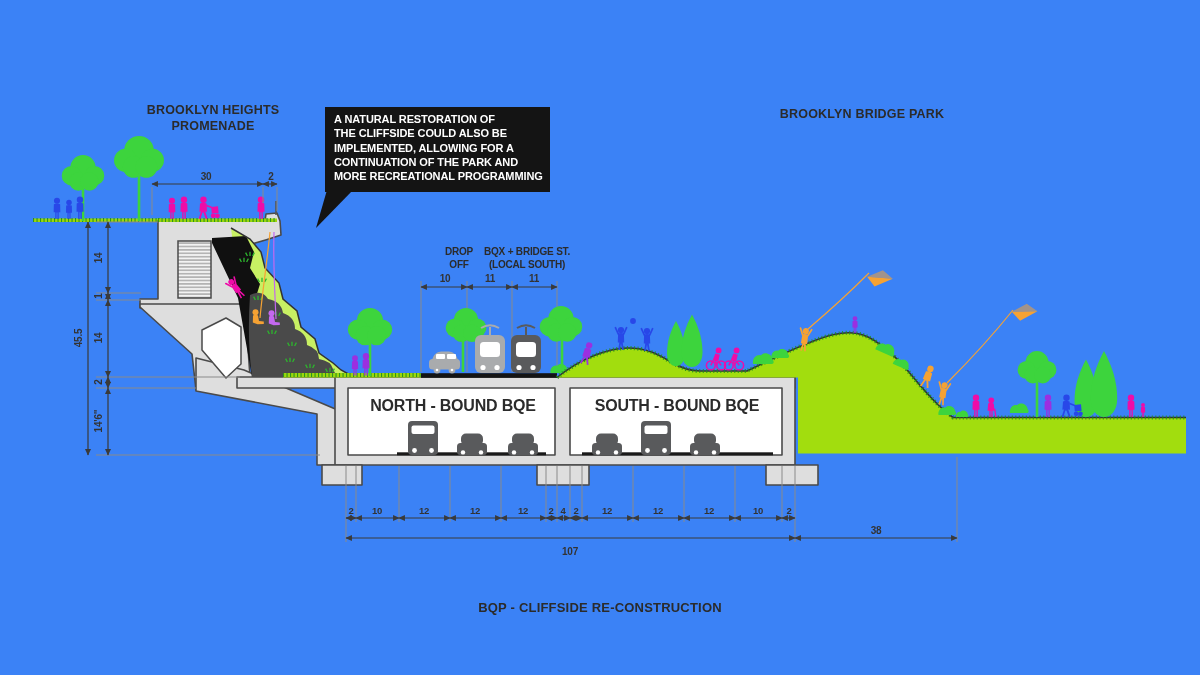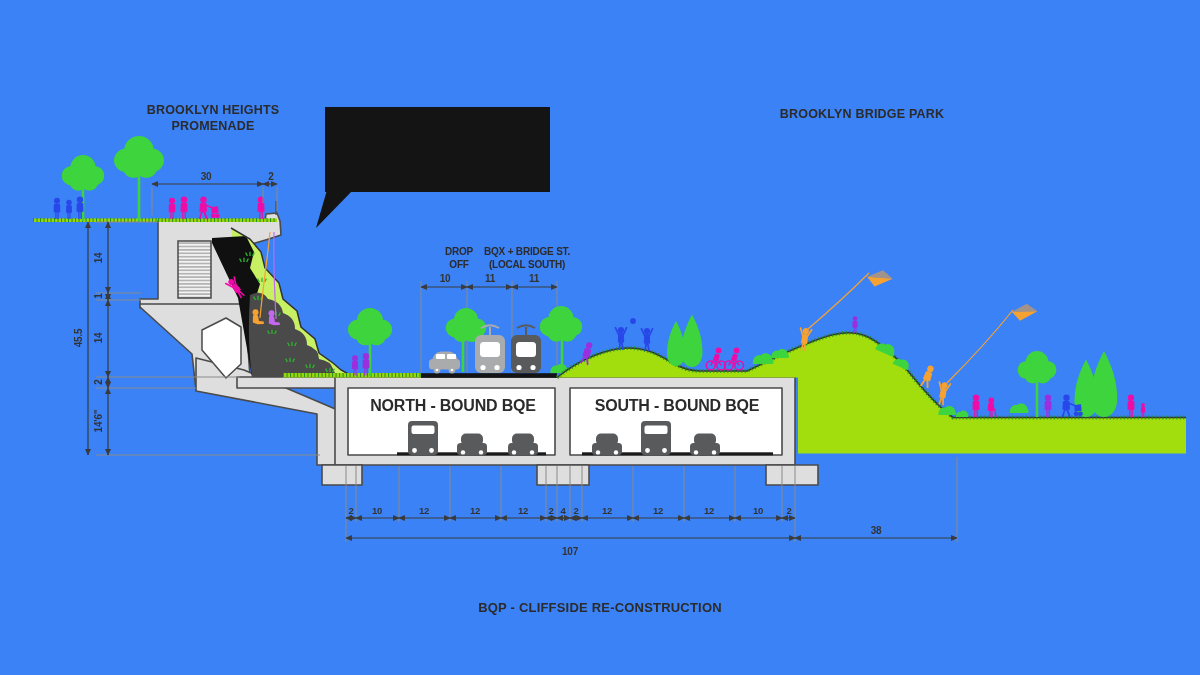--- a/index.html
+++ b/index.html
@@ -346,20 +346,27 @@
     <rect x="325" y="107" width="225" height="85"></rect>
     <polygon points="327,190 353,190 316,228"></polygon>
   </g>
 </svg>
 
 <div class="lbl t12" style="left:213px;top:110px">BROOKLYN HEIGHTS</div>
 <div class="lbl t12" style="left:213px;top:126px">PROMENADE</div>
 <div class="lbl t12" style="left:862px;top:114px">BROOKLYN BRIDGE PARK</div>
 <div class="lbl t13" style="left:600px;top:607px">BQP - CLIFFSIDE RE-CONSTRUCTION</div>
 
+<div id="bubble-text">
+  <div>A NATURAL RESTORATION OF</div>
+  <div>THE CLIFFSIDE COULD ALSO BE</div>
+  <div>IMPLEMENTED, ALLOWING FOR A</div>
+  <div>CONTINUATION OF THE PARK AND</div>
+  <div>MORE RECREATIONAL PROGRAMMING</div>
+</div>
 
 <div class="lbl t10" style="left:445px;top:252px">DROP</div>
 <div class="lbl t10" style="left:445px;top:265px">OFF</div>
 <div class="lbl t10" style="left:513px;top:252px">BQX + BRIDGE ST.</div>
 <div class="lbl t10" style="left:513px;top:265px">(LOCAL SOUTH)</div>
 
 <div class="lbl t105" style="left:453px;top:406px">NORTH - BOUND BQE</div>
 <div class="lbl t105" style="left:677px;top:406px">SOUTH - BOUND BQE</div>
 
 <div class="lbl dim" style="left:206px;top:177px">30</div>

